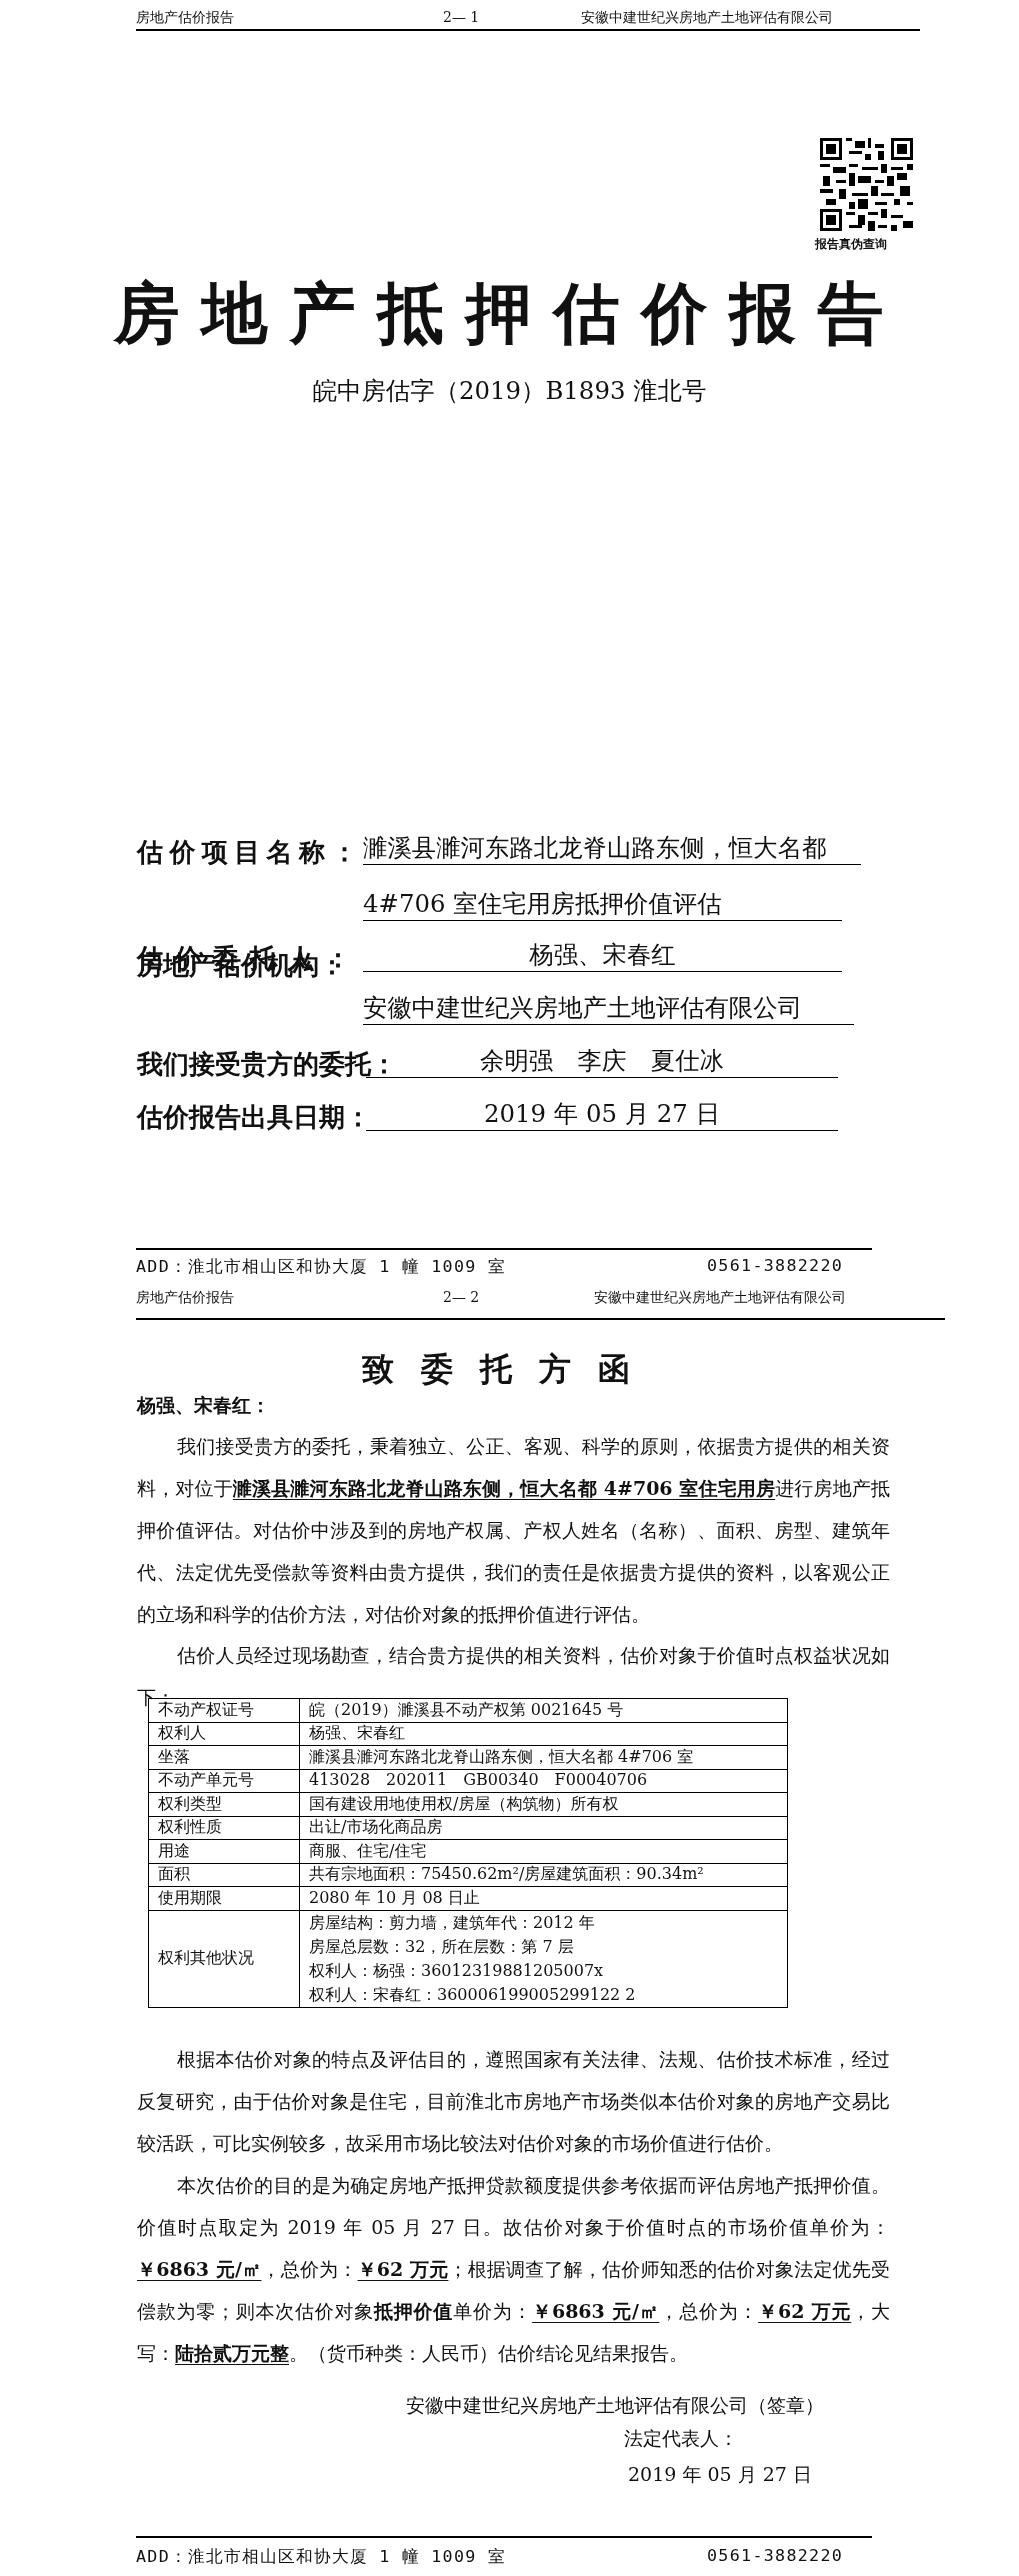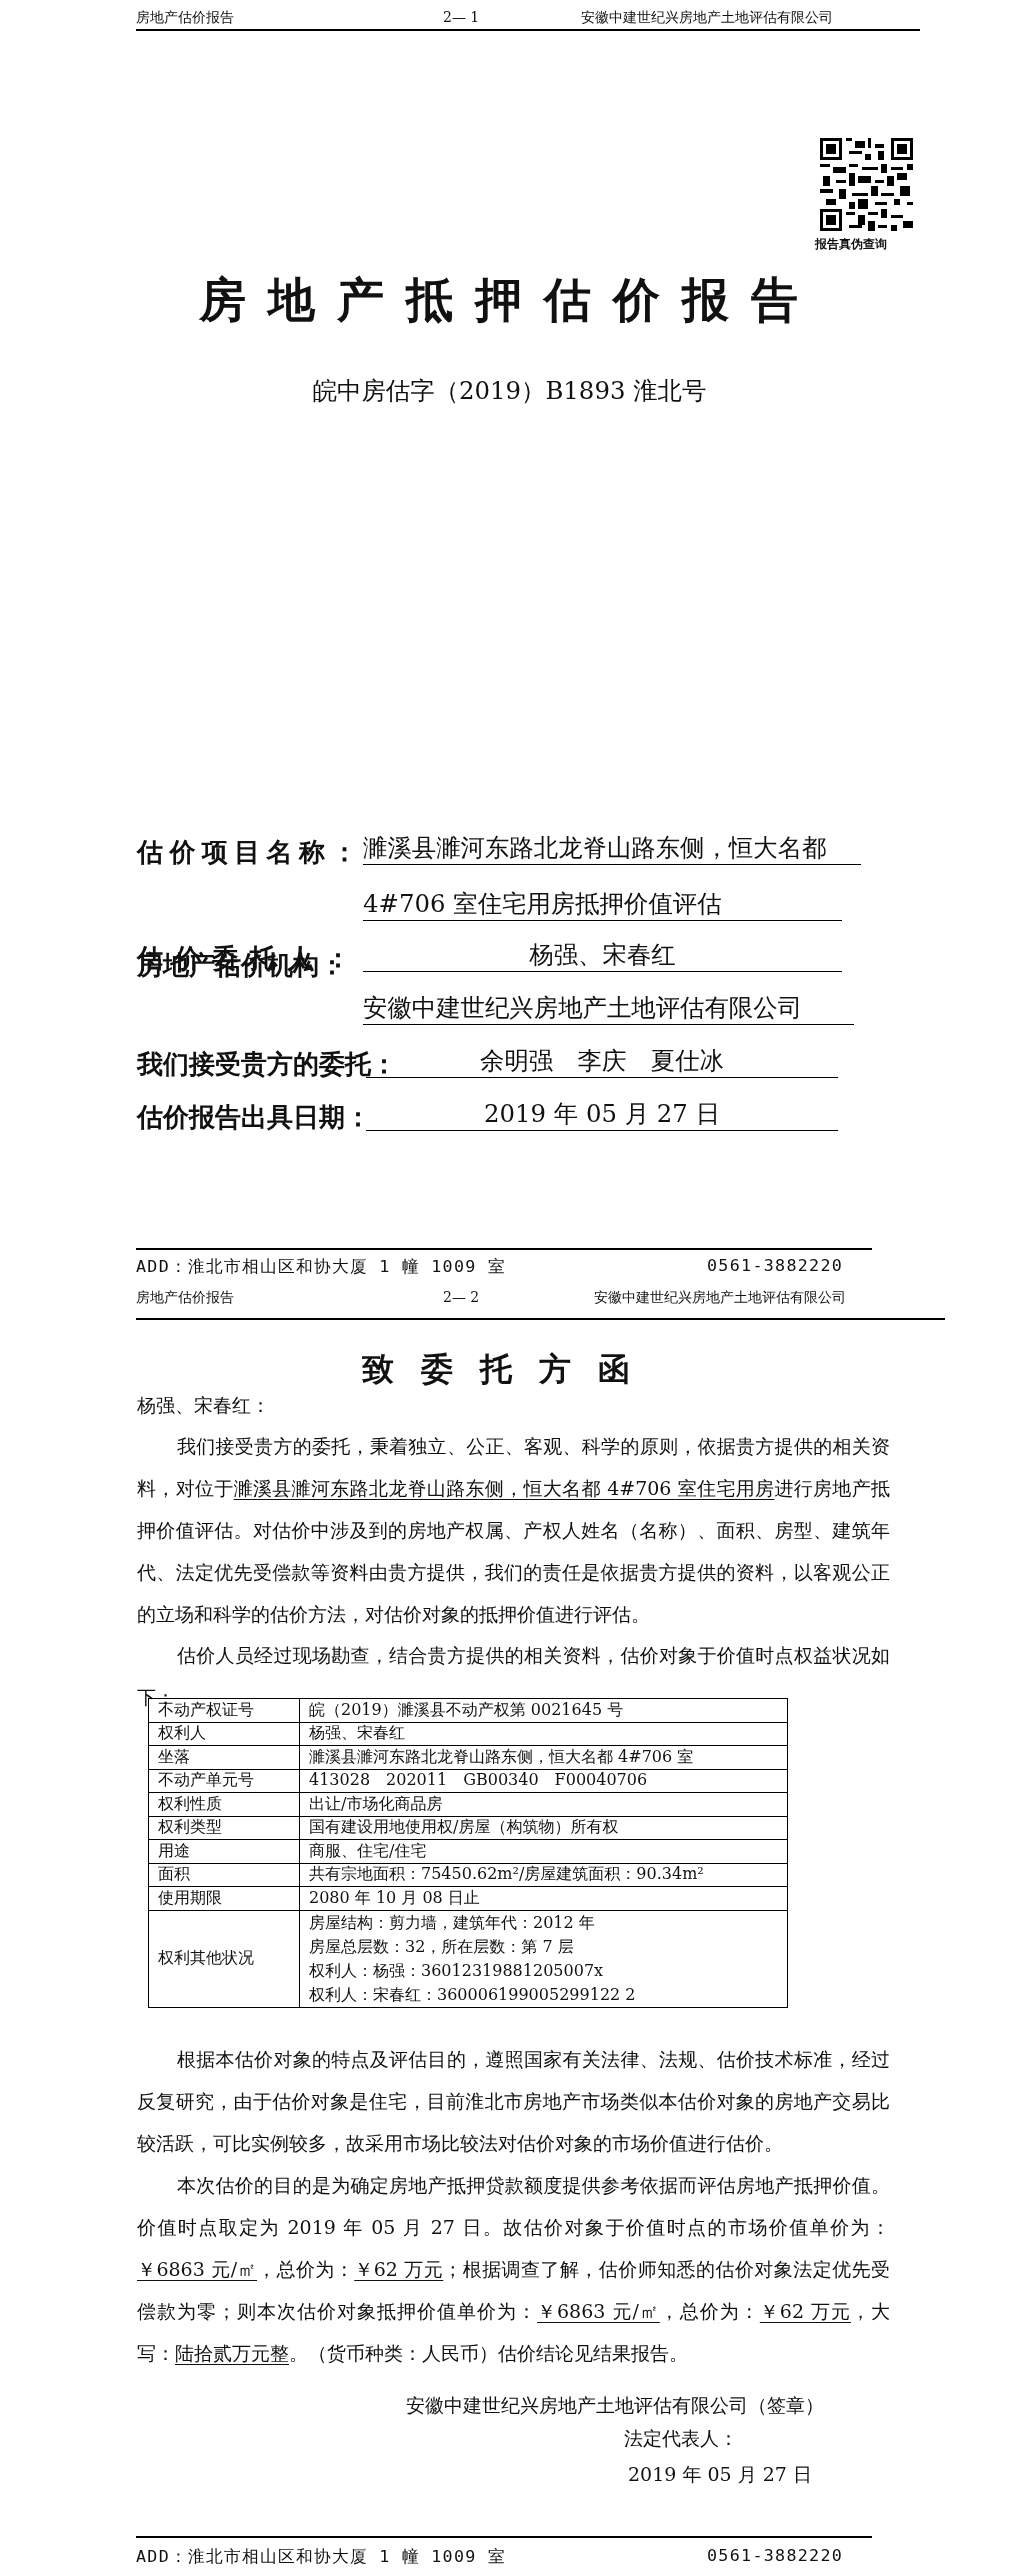--- a/index.html
+++ b/index.html
@@ -3,29 +3,29 @@
 <meta charset="utf-8">
 <style>
   html, body { margin:0; padding:0; background:#ffffff; }
   body { width:1019px; height:2576px; position:relative; overflow:hidden;
          font-family:"DejaVu Serif","Liberation Serif",serif; color:#111; }
   .abs { position:absolute; white-space:nowrap; }
   .hdr { font-size:14px; top:9px; }
   .rule { position:absolute; background:#000; }
   .qr { position:absolute; left:820px; top:138px; width:93px; height:93px; }
   .qr-cap { position:absolute; left:815px; top:236px; font-size:12px; font-family:"DejaVu Sans","Liberation Sans",sans-serif; font-weight:bold; }
-  .title { position:absolute; left:0; width:1019px; top:269px; text-align:center; font-size:47px; letter-spacing:22px; font-weight:bold; }
+  .title { position:absolute; left:0; width:1019px; top:269px; text-align:center; font-size:66px; letter-spacing:22px; font-weight:bold; }
   .subtitle { position:absolute; left:0; width:1019px; top:375px; text-align:center; font-size:24.4px; }
   .info-label { position:absolute; left:137px; font-size:26px; font-weight:bold; }
   .info-val { position:absolute; font-size:24.4px; border-bottom:1.9px solid #000; text-align:center; height:33px; line-height:33px; }
   .info-val.left { text-align:left; }
   .footer-txt { position:absolute; font-size:16.7px; font-family:"DejaVu Sans Mono","Liberation Mono",monospace; letter-spacing:1.3px; }
   .letter-title { position:absolute; left:0; width:1019px; top:1348px; text-align:center; font-size:32px; font-weight:bold; letter-spacing:27px; }
   .para { position:absolute; left:137px; width:753px; font-size:19px; line-height:42px; text-align:justify; }
-  .bold { font-weight:normal; }
+  .bold { font-weight:bold; }
   .uline { text-decoration:underline; text-underline-offset:3.9px; }
   table.rights { position:absolute; left:148px; top:1698px; width:640px; border-collapse:collapse; font-size:16px; }
   table.rights td { border:1.9px solid #000; padding:0 9px; height:22.5px; vertical-align:middle; }
   table.rights td.k { width:132px; }
   table.rights td.multi div { line-height:24px; }
   .sign { position:absolute; font-size:19px; }
 </style>
 </head>
 <body>
 
@@ -146,26 +146,26 @@
         </tr>
         <tr>
           <td class="k">坐落</td>
           <td>濉溪县濉河东路北龙脊山路东侧，恒大名都 4#706 室</td>
         </tr>
         <tr>
           <td class="k">不动产单元号</td>
           <td>413028　202011　GB00340　F00040706</td>
         </tr>
         <tr>
+          <td class="k">权利类型</td>
+          <td>国有建设用地使用权/房屋（构筑物）所有权</td>
+        </tr>
+        <tr>
           <td class="k">权利性质</td>
           <td>出让/市场化商品房</td>
-        </tr>
-        <tr>
-          <td class="k">权利类型</td>
-          <td>国有建设用地使用权/房屋（构筑物）所有权</td>
         </tr>
         <tr>
           <td class="k">用途</td>
           <td>商服、住宅/住宅</td>
         </tr>
         <tr>
           <td class="k">面积</td>
           <td>共有宗地面积：75450.62m²/房屋建筑面积：90.34m²</td>
         </tr>
         <tr>

